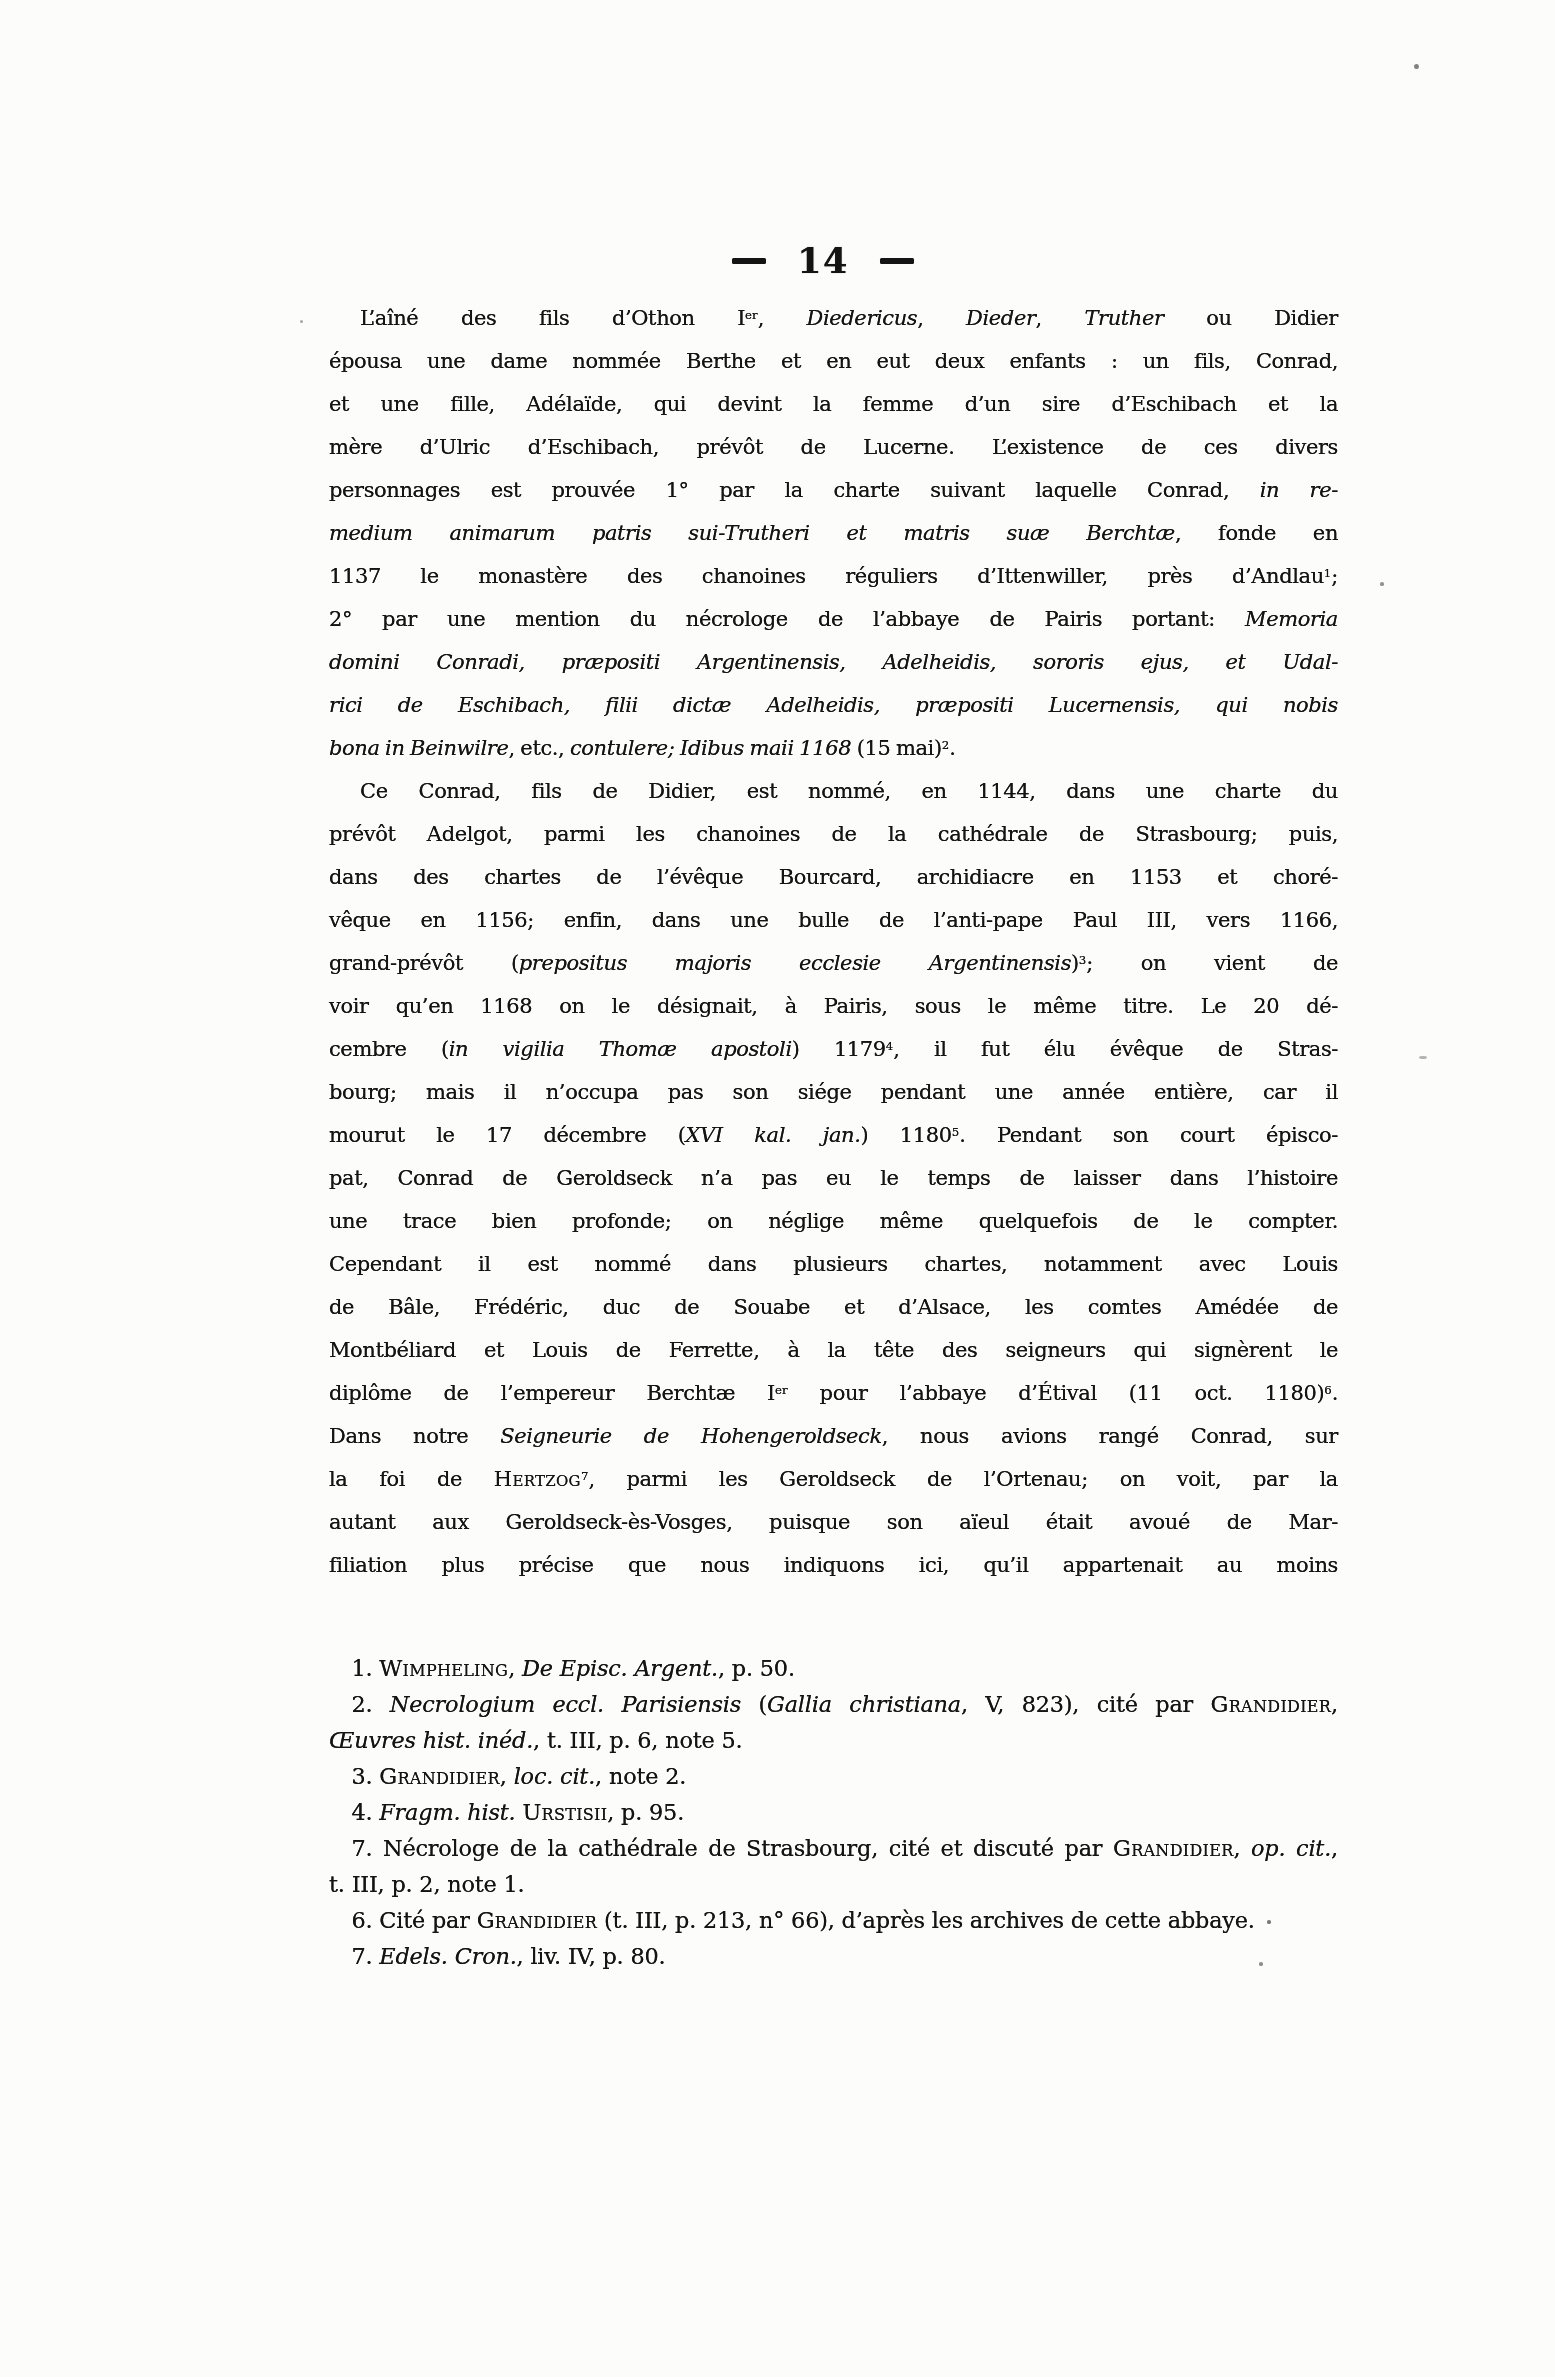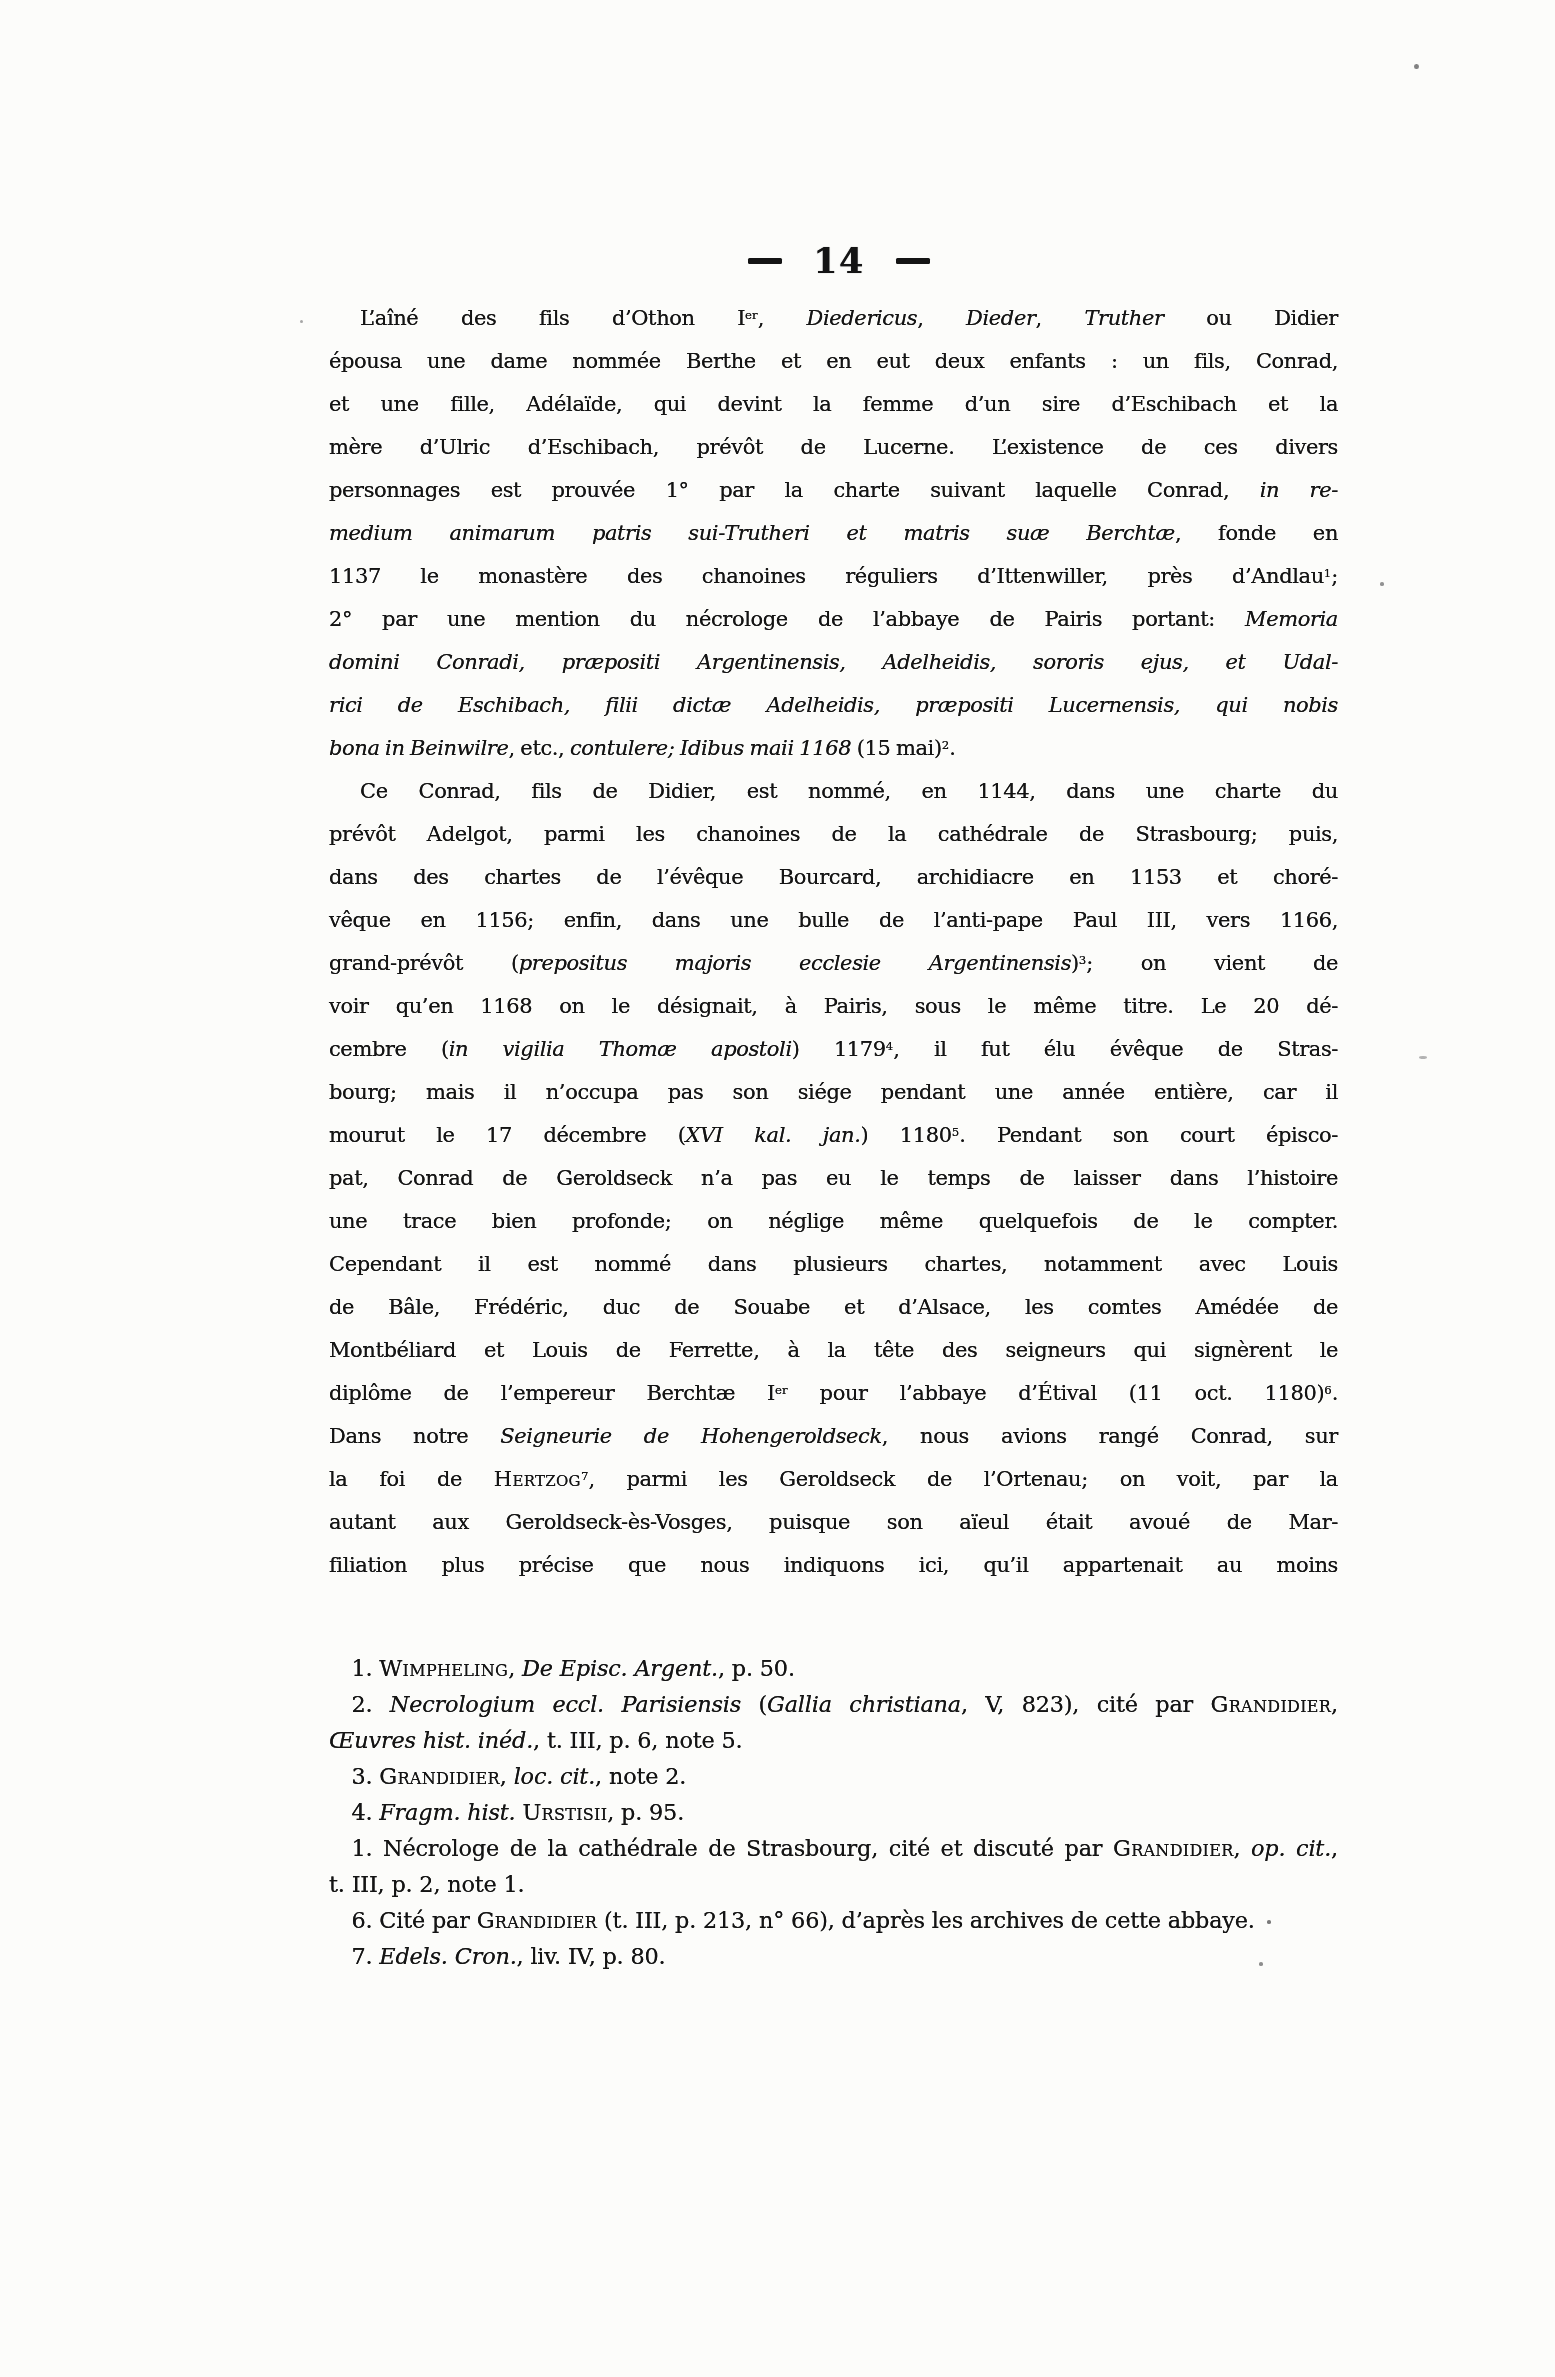--- a/index.html
+++ b/index.html
@@ -12,21 +12,21 @@
     overflow: hidden;
     font-family: "DejaVu Serif", "Liberation Serif", serif;
     color: var(--ink, #141414);
   }
   .page {
     position: absolute; inset: 0;
   }
   
   .page-header {
     position: absolute;
-    left: 345px; top: 240px; width: 1009px; height: 42px;
+    left: 329px; top: 240px; width: 1009px; height: 42px;
     display: flex; align-items: center; justify-content: center;
     gap: 31px;
     margin-left: -10.4px;
   }
   .header-dash {
     width: 34px; height: 6px;
     background: var(--ink, #141414);
     border-radius: 1.5px;
   }
   .page-number {
@@ -139,21 +139,21 @@
         <div class="line just ind"><span class="s-n">2. </span><span class="s-i">Necrologium eccl. Parisiensis</span><span class="s-n"> (</span><span class="s-i">Gallia christiana</span><span class="s-n">, V, 823), cité par </span><span class="s-sc">Grandidier</span><span class="s-n">,</span></div>
         <div class="line"><span class="s-i">Œuvres hist. inéd.</span><span class="s-n">, t. III, p. 6, note 5.</span></div>
       </div>
       <div class="para">
         <div class="line ind"><span class="s-n">3. </span><span class="s-sc">Grandidier</span><span class="s-n">, </span><span class="s-i">loc. cit.</span><span class="s-n">, note 2.</span></div>
       </div>
       <div class="para">
         <div class="line ind"><span class="s-n">4. </span><span class="s-i">Fragm. hist.</span><span class="s-n"> </span><span class="s-sc">Urstisii</span><span class="s-n">, p. 95.</span></div>
       </div>
       <div class="para">
-        <div class="line just ind"><span class="s-n">1. Nécrologe de la cathédrale de Strasbourg, cité et discuté par </span><span class="s-sc">Grandidier</span><span class="s-n">, </span><span class="s-i">op. cit.</span><span class="s-n">,</span></div>
+        <div class="line just ind"><span class="s-n">7. Nécrologe de la cathédrale de Strasbourg, cité et discuté par </span><span class="s-sc">Grandidier</span><span class="s-n">, </span><span class="s-i">op. cit.</span><span class="s-n">,</span></div>
         <div class="line"><span class="s-n">t. III, p. 2, note 1.</span></div>
       </div>
       <div class="para">
         <div class="line ind"><span class="s-n">6. Cité par </span><span class="s-sc">Grandidier</span><span class="s-n"> (t. III, p. 213, n° 66), d’après les archives de cette abbaye.</span></div>
       </div>
       <div class="para">
         <div class="line ind"><span class="s-n">7. </span><span class="s-i">Edels. Cron.</span><span class="s-n">, liv. IV, p. 80.</span></div>
       </div>
     </div>
 

